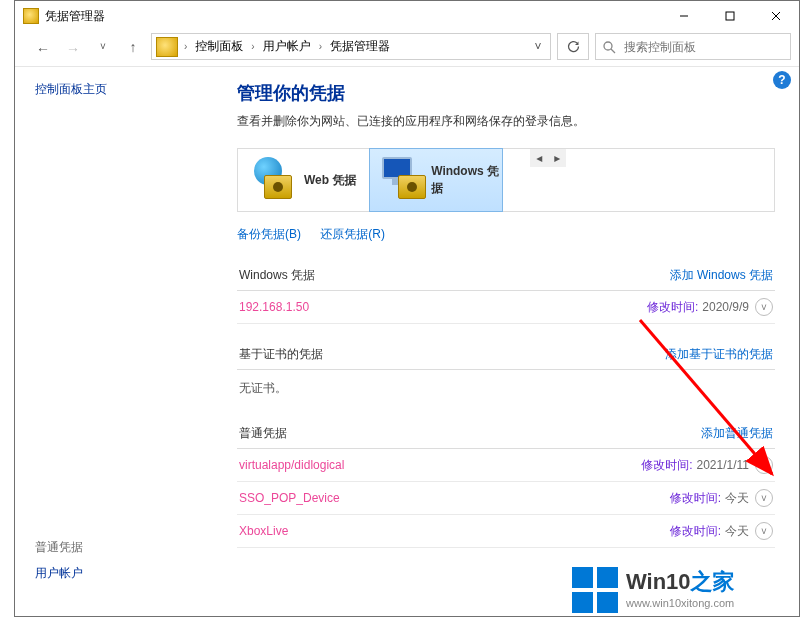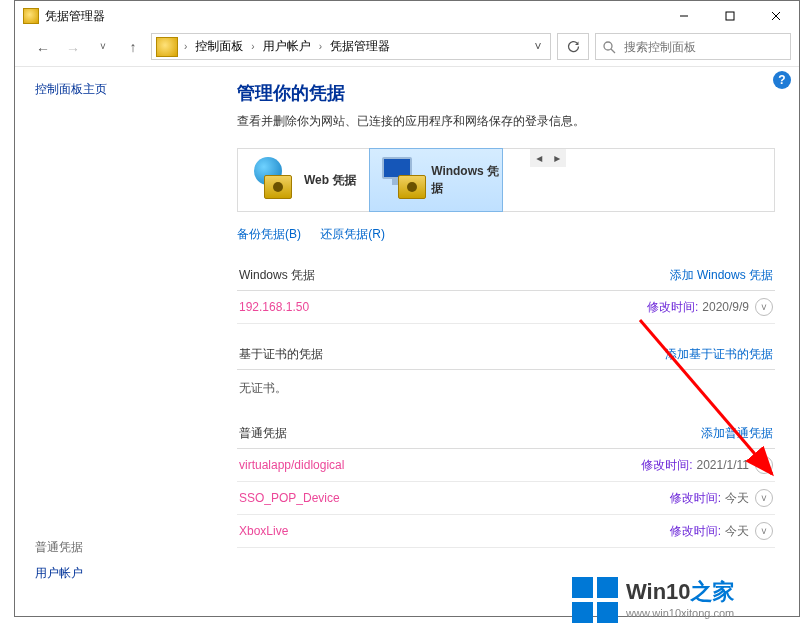--- a/index.html
+++ b/index.html
@@ -153,21 +153,21 @@
   .cred-row .name { flex:1; color:#ec4899; }
   .cred-row .mod { color:#6d28d9; margin-right:4px; }
   .cred-row .date { color:#6a6a6a; margin-right:6px; }
   .expander { width:18px; height:18px; border:1px solid #bdbdbd; border-radius:50%; display:flex; align-items:center; justify-content:center; color:#7a7a7a; font-size:10px; }
 
   .nocert { padding:10px 2px 0 2px; color:#555; }
 
   .help-icon { position:absolute; right:8px; top:4px; width:18px; height:18px; border-radius:50%; background:#1e7bd6; color:#fff; display:flex; align-items:center; justify-content:center; font-weight:bold; font-size:12px; }
 
   
-  .watermark { position:absolute; right:10px; bottom:0; display:flex; align-items:flex-end; gap:8px; color:#3a3a3a; pointer-events:none; }
+  .watermark { position:absolute; right:10px; bottom:10px; display:flex; align-items:flex-end; gap:8px; color:#3a3a3a; pointer-events:none; }
   .wm-logo { width:46px; height:46px; display:block; }
   .wm-logo .sq { fill:#0078D6; }
   .wm-text { font-family: "Segoe UI", Arial; }
   .wm-text .big { font-size:22px; font-weight:600; fill:#3a3a3a; }
   .wm-text .zhi { fill:#0078D6; }
   .wm-url { font-size:11px; fill:#888; }
 
   
   .annotation { position:absolute; pointer-events:none; }
 </style>

